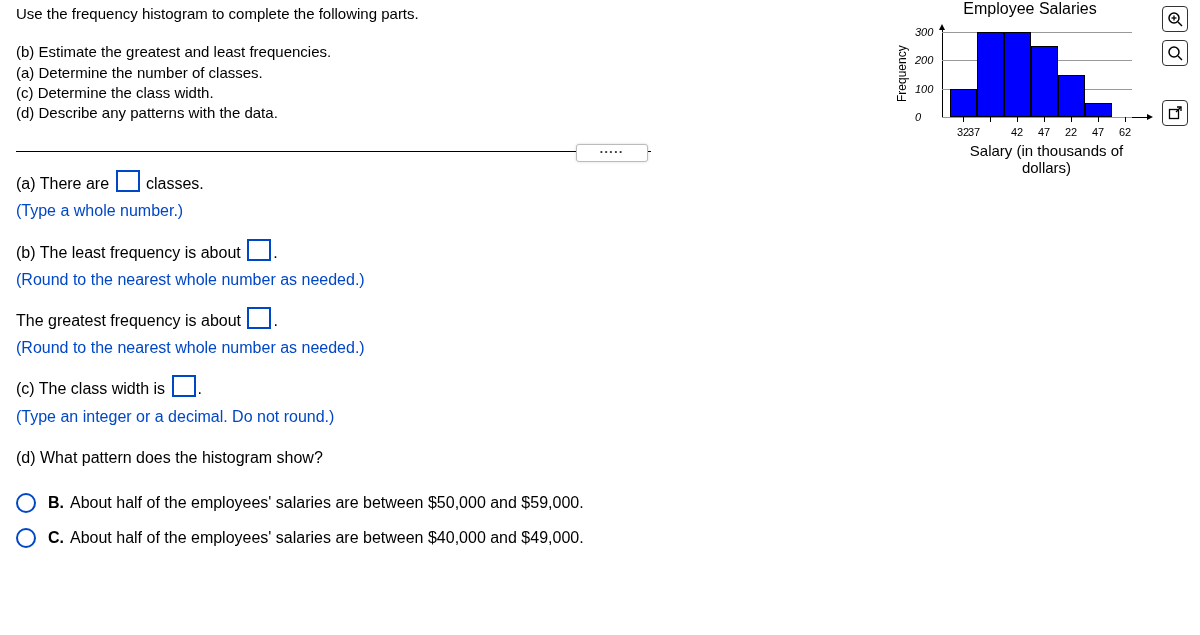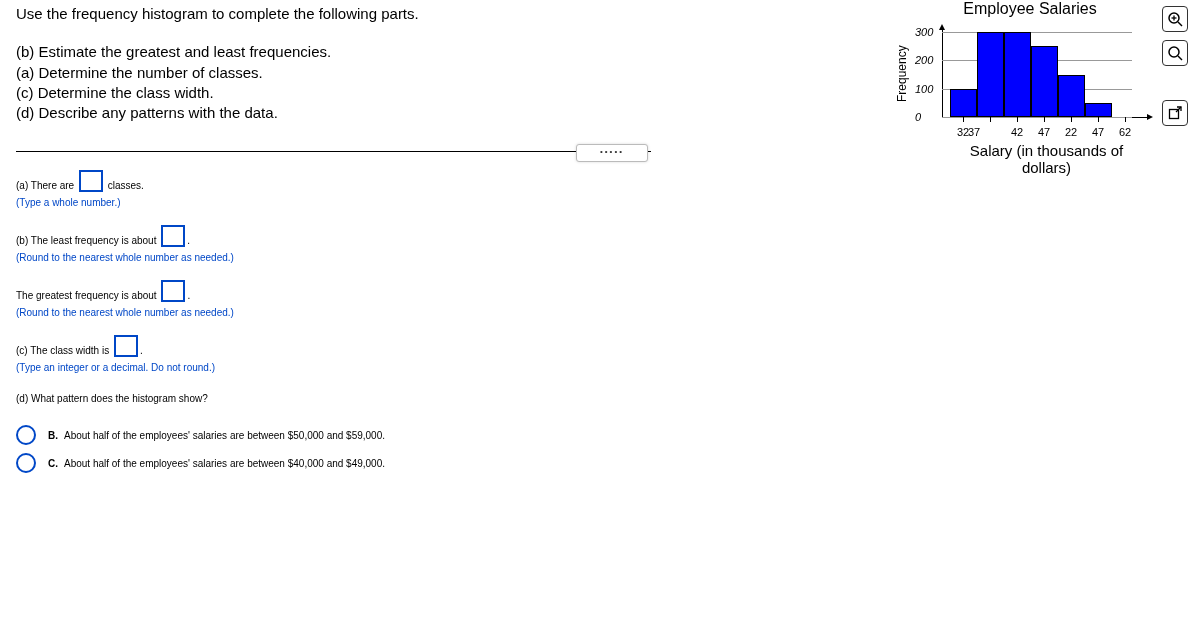--- a/index.html
+++ b/index.html
@@ -46,21 +46,21 @@
     color: #333;
     letter-spacing: 2px;
     font-size: 8px;
     border: 1px solid #bbb;
     border-radius: 3px;
     line-height: 13px;
     box-shadow: 0 0 3px rgba(0,0,0,0.15);
   }
   .answers {
     line-height: 1.7;
-    font-size: 10px;
+    font-size: 16px;
   }
   .group {
     margin-bottom: 14px;
   }
   .help {
     color: #0047c7;
   }
   .inp {
     display: inline-block;
     width: 20px;

